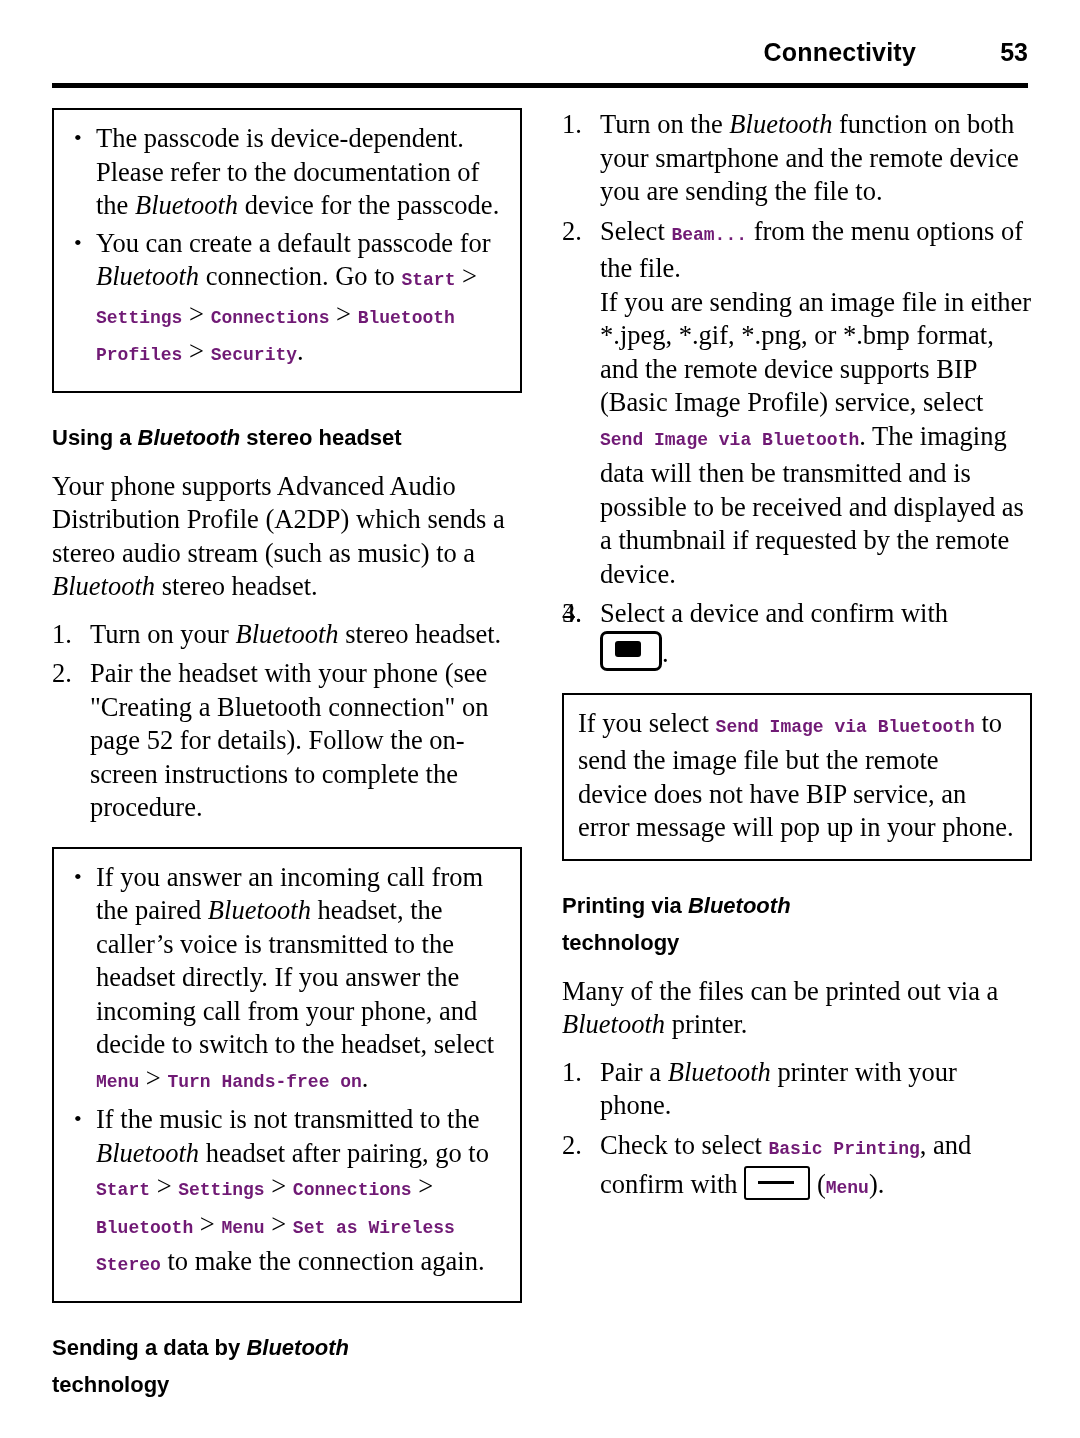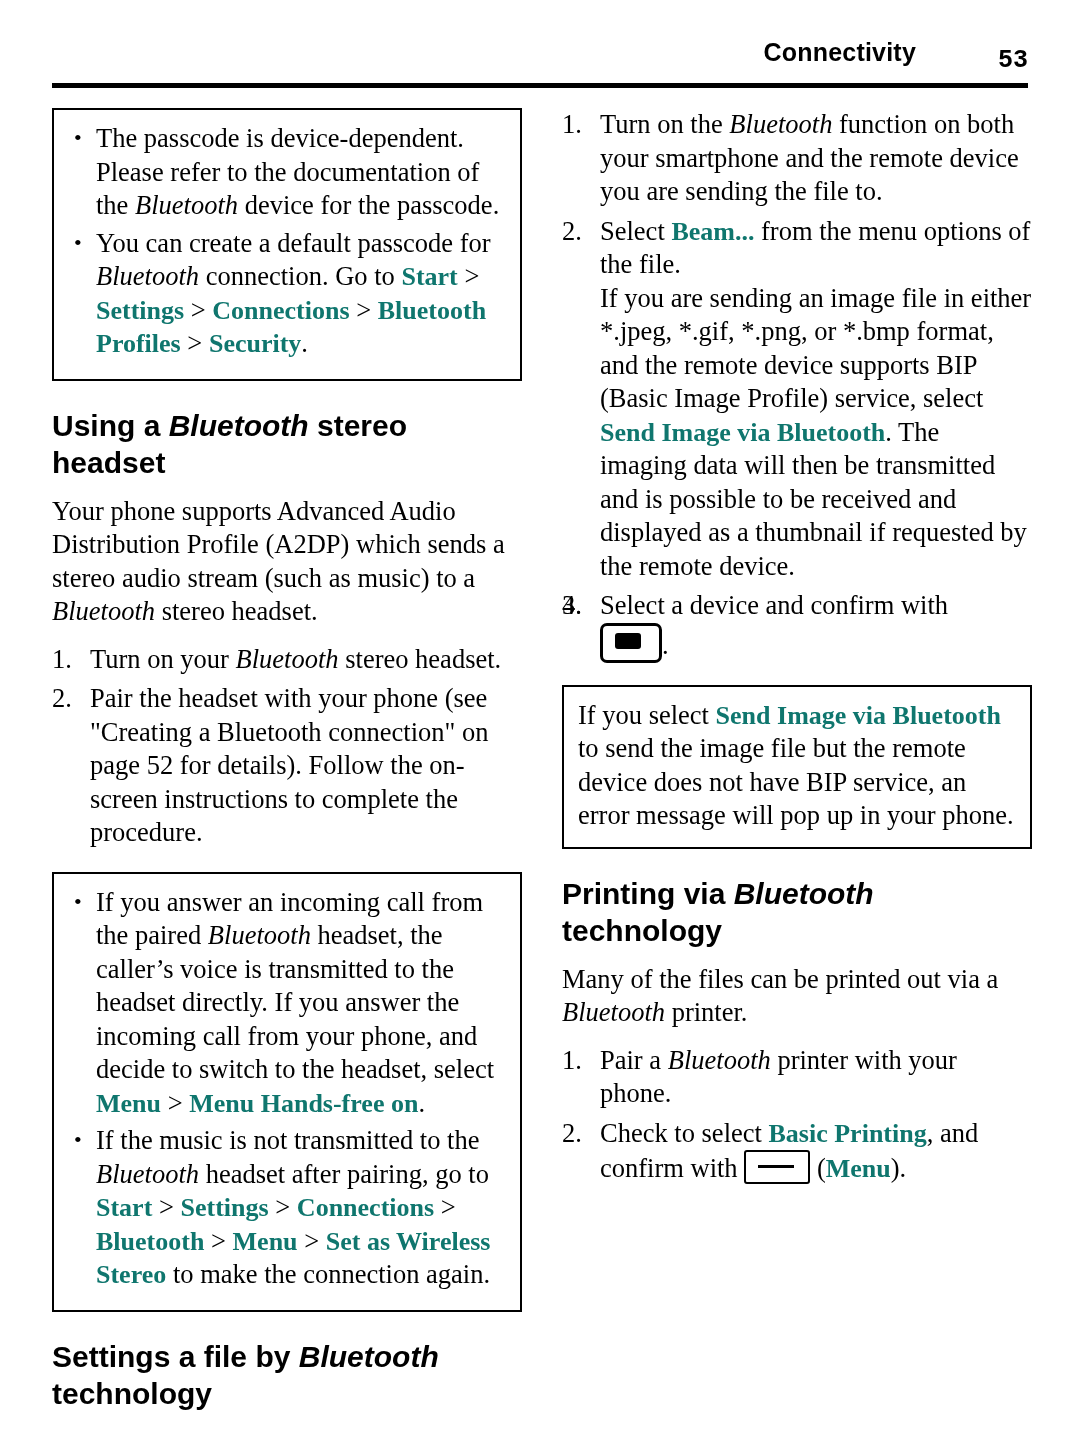--- a/index.html
+++ b/index.html
@@ -38,24 +38,23 @@
     font-family: "Liberation Sans", sans-serif;
     font-weight: bold;
     font-size: 25px;
     color: #000;
     letter-spacing: 0.2px;
   }
   .header-pageno {
     position: absolute;
     right: 0;
     top: 0;
-    font-family: Liberation Mono, monospace;
+    font-family: Liberation Sans, sans-serif;
     font-weight: bold;
     font-size: 25px;
-    margin-top: 8px;
   }
   .header-rule {
     position: absolute;
     left: 0;
     top: 45px;
     width: 976px;
     height: 5px;
     background: #000;
   }
 
@@ -114,35 +113,35 @@
     position: absolute;
     left: 0;
     top: 0;
     width: 32px;
     text-align: left;
   }
 
   h2 {
     font-family: "Liberation Sans", sans-serif;
     font-weight: bold;
-    font-size: 30px;
+    font-size: 22px;
     line-height: 37px;
     margin: 18px 0 14px 0;
   }
   h2 .it {
     font-style: italic;
     font-weight: bold;
   }
 
   .it { font-style: italic; }
   .ui {
-    font-family: Liberation Serif, serif;
-    font-weight: bold;
-    font-size: 26px;
-    color: #0f766e;
+    font-family: Liberation Mono, monospace;
+    font-weight: bold;
+    font-size: 18px;
+    color: #701a75;
   }
   .sep { font-family: "Liberation Serif", serif; }
 
   .para { margin: 0 0 14px 0; }
 
   
   .key-ok {
     display: inline-block;
     vertical-align: -9px;
     width: 56px;
@@ -211,29 +210,29 @@
         <span class="num">1.</span><span>Turn on your </span><span class="it">Bluetooth</span><span> stereo headset.</span>
       </li>
       <li>
         <span class="num">2.</span><span>Pair the headset with your phone (see "Creating a Bluetooth connection" on page 52 for details). Follow the on-screen instructions to complete the procedure.</span>
       </li>
     </ol>
 
     <div class="boxed" style="margin-top:22px;">
       <ul class="bullets">
         <li>
-          <span>If you answer an incoming call from the paired </span><span class="it">Bluetooth</span><span> headset, the caller’s voice is transmitted to the headset directly. If you answer the incoming call from your phone, and decide to switch to the headset, select </span><span class="ui">Menu</span><span class="sep"> &gt; </span><span class="ui">Menu Hands-free on</span><span>.</span>
+          <span>If you answer an incoming call from the paired </span><span class="it">Bluetooth</span><span> headset, the caller’s voice is transmitted to the headset directly. If you answer the incoming call from your phone, and decide to switch to the headset, select </span><span class="ui">Menu</span><span class="sep"> &gt; </span><span class="ui">Turn Hands-free on</span><span>.</span>
         </li>
         <li>
           <span>If the music is not transmitted to the </span><span class="it">Bluetooth</span><span> headset after pairing, go to </span><span class="ui">Start</span><span class="sep"> &gt; </span><span class="ui">Settings</span><span class="sep"> &gt; </span><span class="ui">Connections</span><span class="sep"> &gt; </span><span class="ui">Bluetooth</span><span class="sep"> &gt; </span><span class="ui">Menu</span><span class="sep"> &gt; </span><span class="ui">Set as Wireless Stereo</span><span> to make the connection again.</span>
         </li>
       </ul>
     </div>
 
-    <h2><span>Settings a file by </span><span class="it">Bluetooth</span><br><span> technology</span></h2>
+    <h2><span>Sending a data by </span><span class="it">Bluetooth</span><br><span> technology</span></h2>
 
   </div>
 
   <div class="col col-right">
 
     <ol class="nums">
       <li>
         <span class="num">1.</span><span>Turn on the </span><span class="it">Bluetooth</span><span> function on both your smartphone and the remote device you are sending the file to.</span>
       </li>
       <li>

